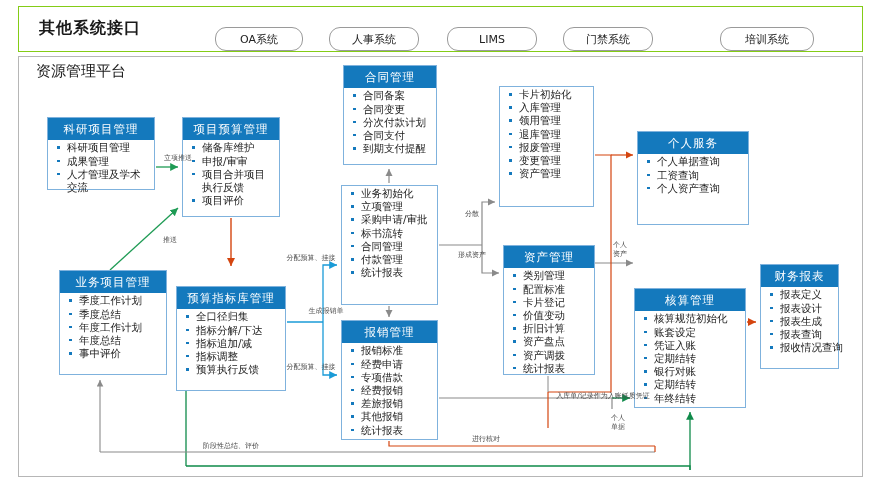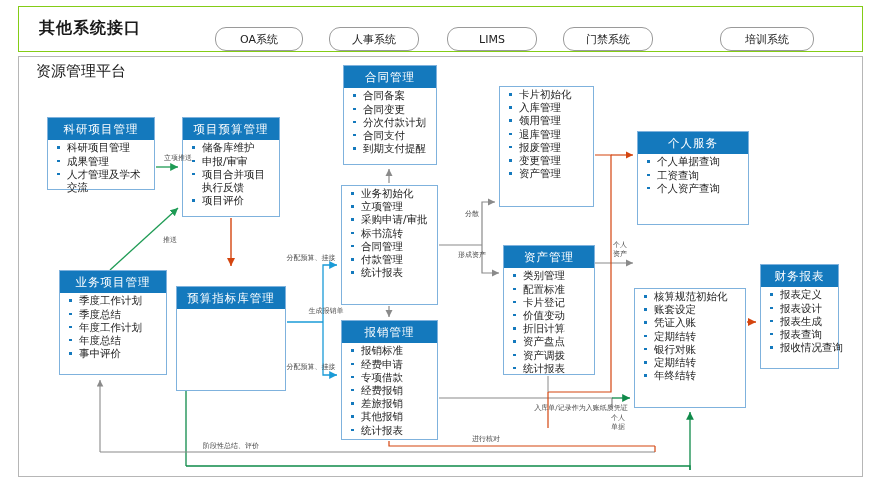--- a/index.html
+++ b/index.html
@@ -148,20 +148,29 @@
             <li>季度工作计划</li>
             <li>季度总结</li>
             <li>年度工作计划</li>
             <li>年度总结</li>
             <li>事中评价</li>
           </ul>
         </div>
       </div>
       <div class="card" style="left: 176px; top: 270px; width: 110px; height: 105px; margin-top: 16px;">
         <div class="card-head">预算指标库管理</div>
+        <div class="card-body">
+          <ul>
+            <li>全口径归集</li>
+            <li>指标分解/下达</li>
+            <li>指标追加/减</li>
+            <li>指标调整</li>
+            <li>预算执行反馈</li>
+          </ul>
+        </div>
       </div>
       <div class="card" style="left: 343px; top: 65px; width: 94px; height: 100px;">
         <div class="card-head">合同管理</div>
         <div class="card-body">
           <ul>
             <li>合同备案</li>
             <li>合同变更</li>
             <li>分次付款计划</li>
             <li>合同支付</li>
             <li>到期支付提醒</li>
@@ -227,20 +236,21 @@
         <div class="card-head">个人服务</div>
         <div class="card-body">
           <ul>
             <li>个人单据查询</li>
             <li>工资查询</li>
             <li>个人资产查询</li>
           </ul>
         </div>
       </div>
       <div class="card" style="left: 634px; top: 288px; width: 112px; height: 120px;">
+        <div class="card-head">核算管理</div>
         <div class="card-body">
           <ul>
             <li>核算规范初始化</li>
             <li>账套设定</li>
             <li>凭证入账</li>
             <li>定期结转</li>
             <li>银行对账</li>
             <li>定期结转</li>
             <li>年终结转</li>
           </ul>
@@ -262,18 +272,18 @@
   <div id="labels">
       <div class="lbl c" style="left: 158px; top: 154px; width: 40px;">立项推送</div>
       <div class="lbl c" style="left: 158px; top: 236px; width: 24px;">推送</div>
       <div class="lbl c" style="left: 283px; top: 254px; width: 56px;">分配预算、挂接</div>
       <div class="lbl c" style="left: 283px; top: 363px; width: 56px;">分配预算、挂接</div>
       <div class="lbl c" style="left: 305px; top: 307px; width: 42px;">生成报销单</div>
       <div class="lbl c" style="left: 462px; top: 210px; width: 20px;">分散</div>
       <div class="lbl c" style="left: 455px; top: 251px; width: 34px;">形成资产</div>
       <div class="lbl c" style="left: 610px; top: 241px; width: 20px;">个人<br>资产</div>
       <div class="lbl c" style="left: 608px; top: 414px; width: 20px;">个人<br>单据</div>
-      <div class="lbl c" style="left: 522px; top: 392px; width: 118px; margin-top: 12px;">入库单/记录作为入账纸质凭证</div>
+      <div class="lbl c" style="left: 544px; top: 392px; width: 118px;">入库单/记录作为入账纸质凭证</div>
       <div class="lbl c" style="left: 196px; top: 442px; width: 70px;">阶段性总结、评价</div>
       <div class="lbl c" style="left: 468px; top: 435px; width: 36px;">进行核对</div>
     </div>
 
 </div>
 
 </body></html>

